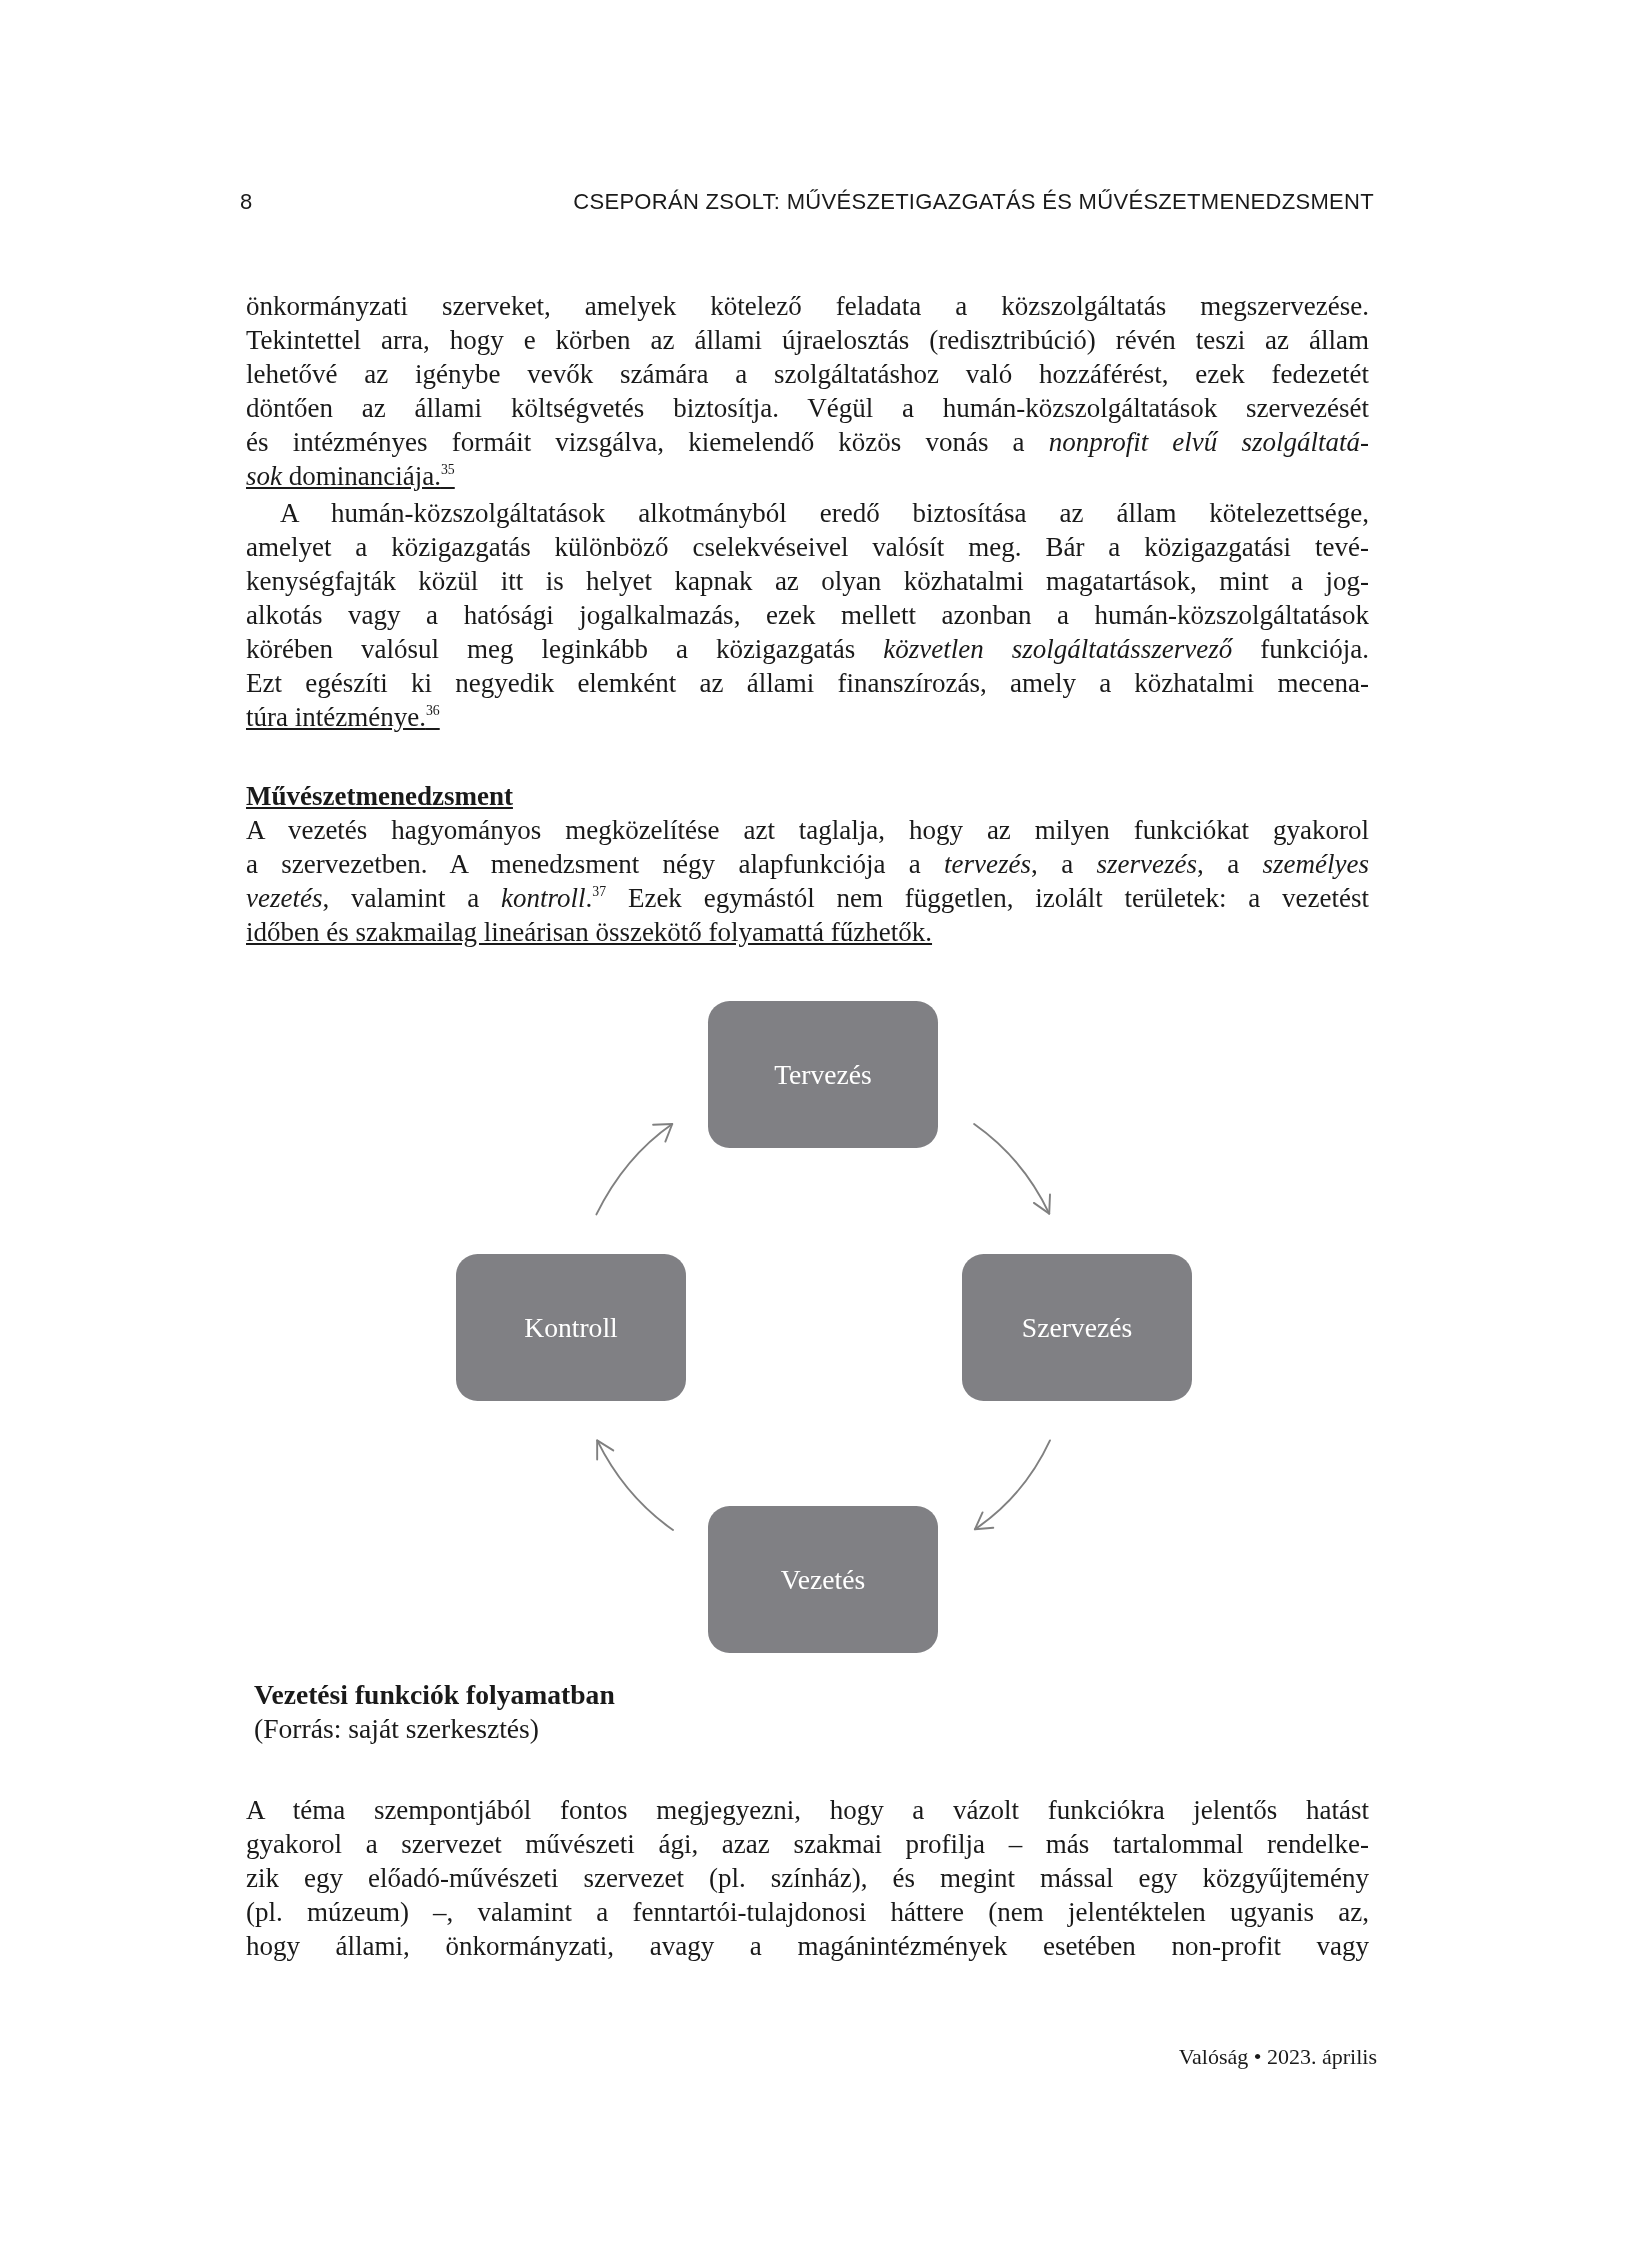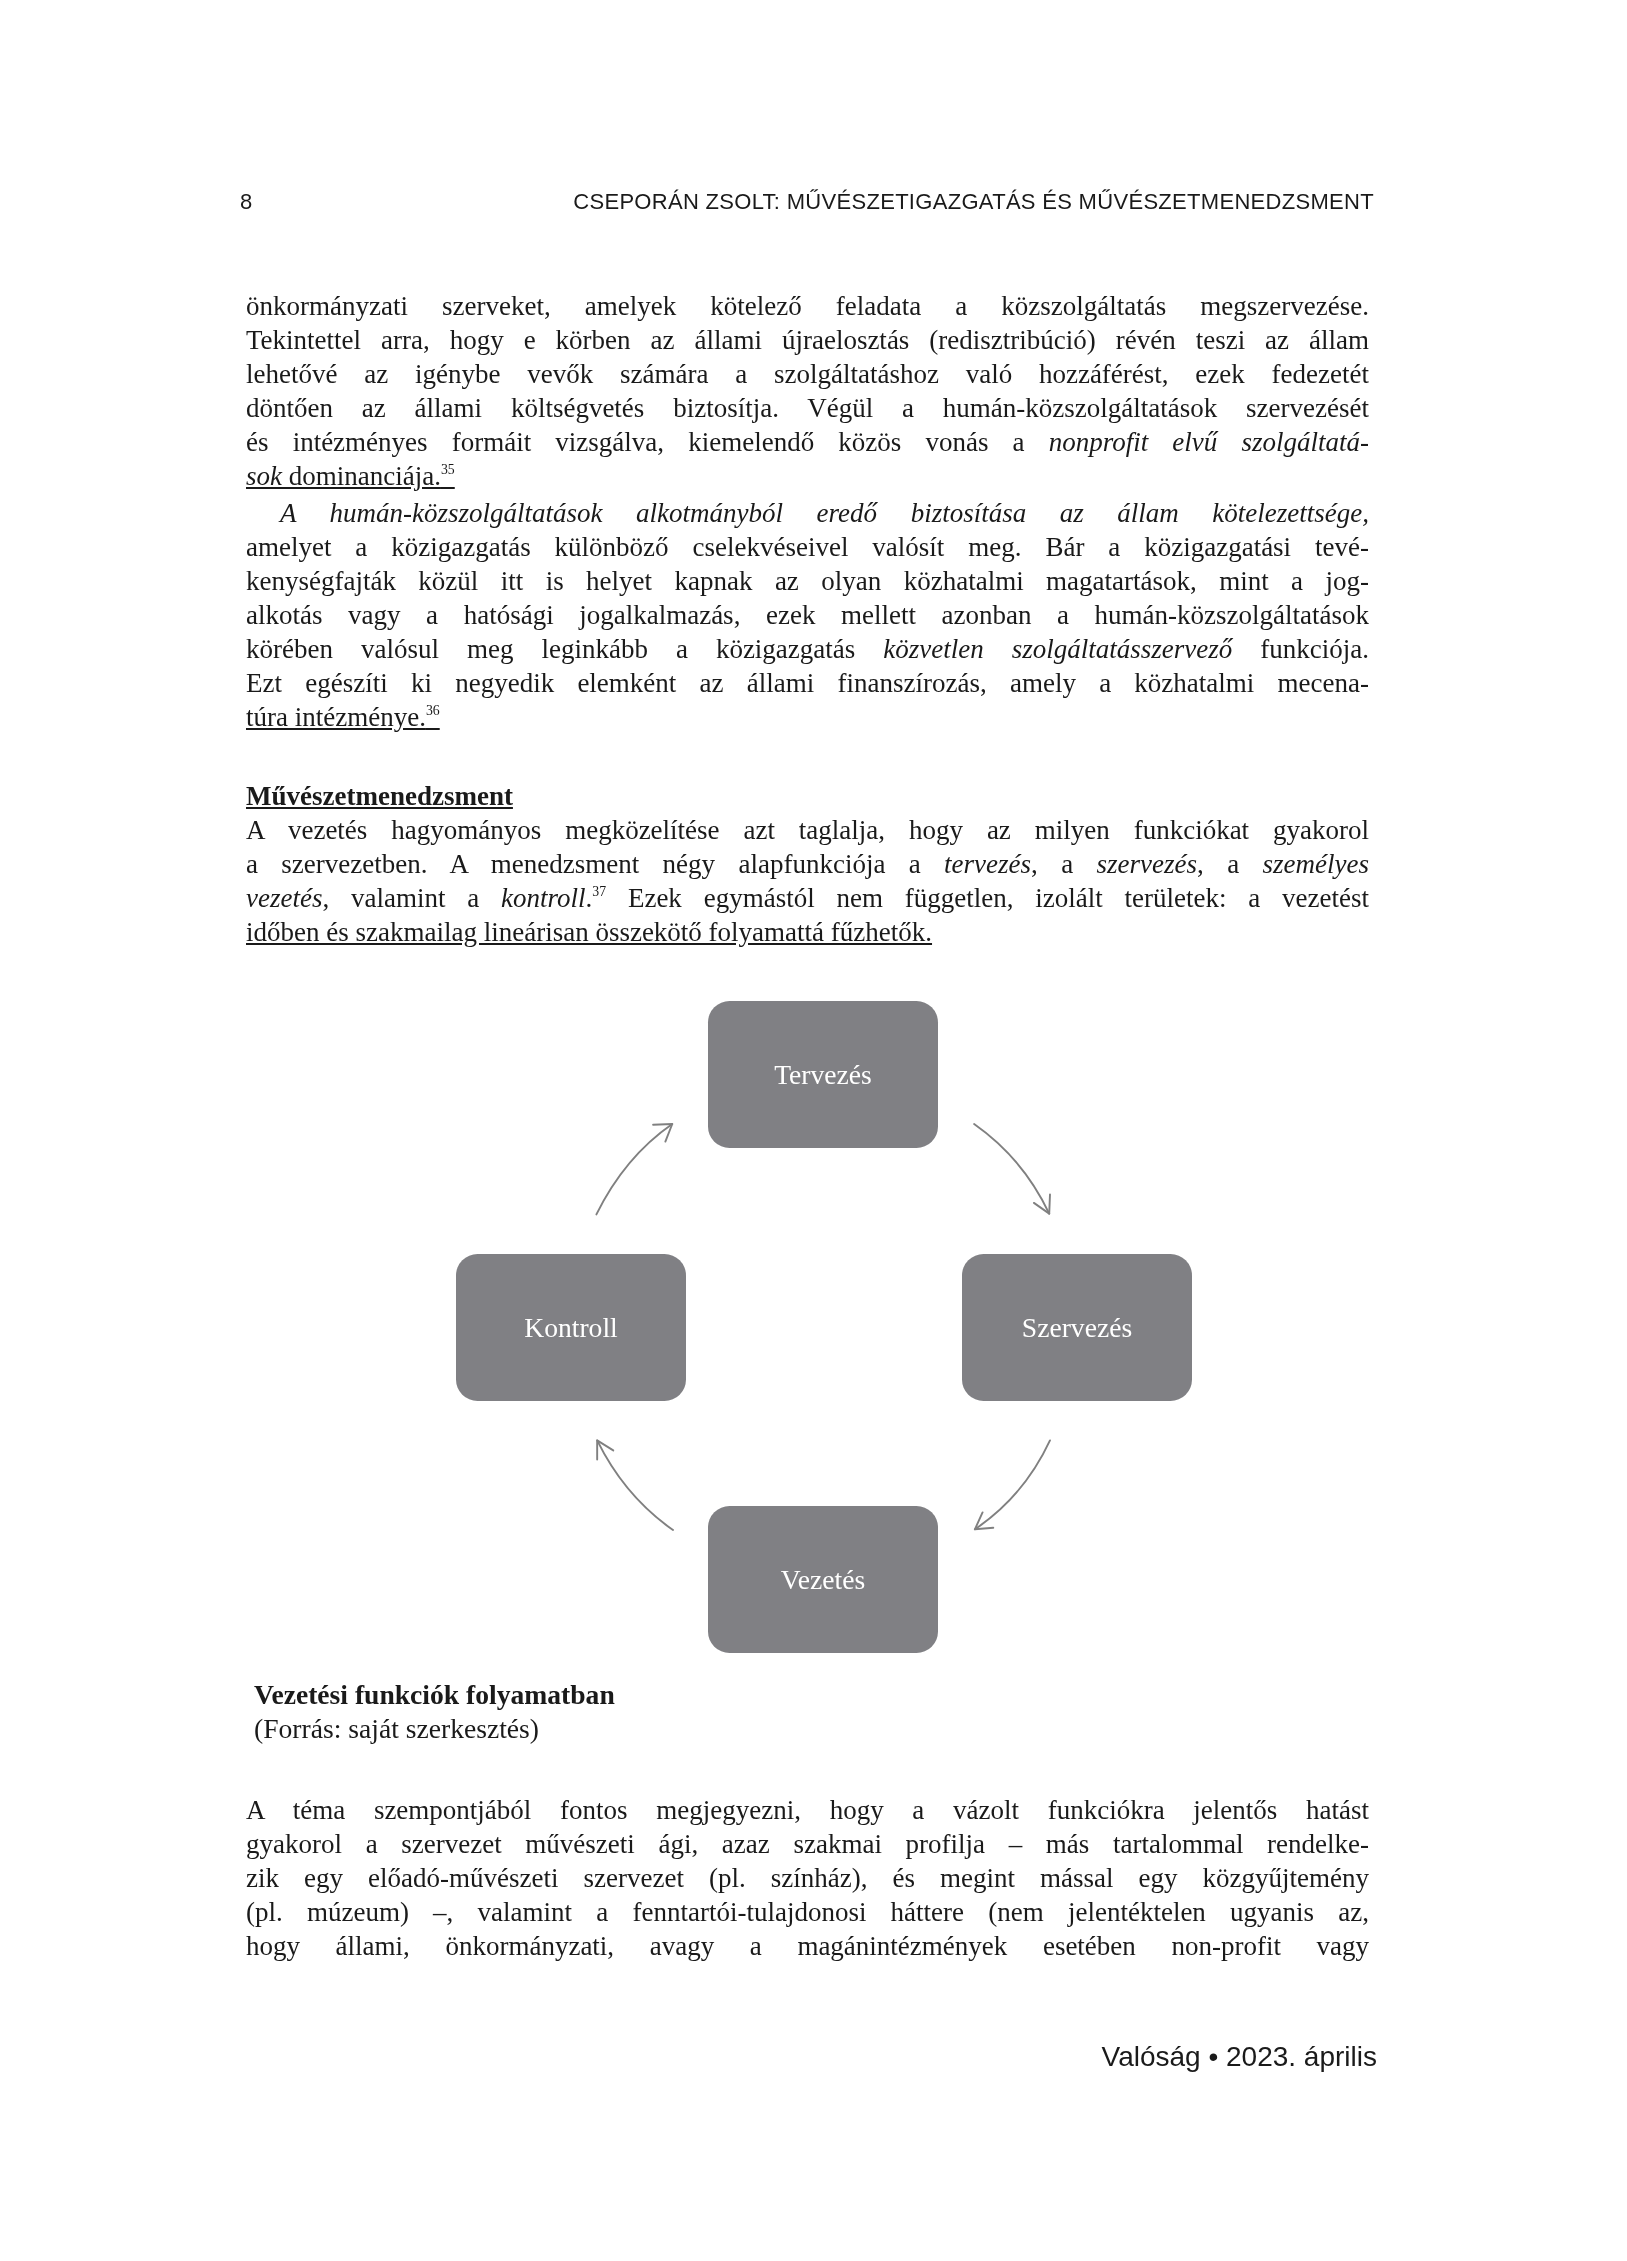--- a/index.html
+++ b/index.html
@@ -9,38 +9,38 @@
   .running-head { position: absolute; top: 189px; left: 240px; width: 1134px; height: 26px;
     font-family: "Liberation Sans", sans-serif; font-size: 22px; line-height: 26px; color: #1a1a1a; }
   .running-head .pagenum { position: absolute; left: 0; top: 0; }
   .running-head .title { position: absolute; right: 0; top: 0; letter-spacing: 0.3px; white-space: nowrap; }
 
   .body { position: absolute; left: 246px; width: 1123px;
     font-family: "Liberation Serif", serif; font-size: 27px; color: #1a1a1a; }
   .line { display: block; height: 34px; line-height: 34px; white-space: nowrap; text-align: justify;
     text-align-last: justify; overflow: visible; }
   .line.last { text-align-last: left; text-decoration: underline; }
-  .line.indent { padding-left: 34px; font-style: italic; }
+  .line.indent { padding-left: 34px; }
   i, .it { font-style: italic; }
   sup { font-size: 13.8px; line-height: 0; vertical-align: 10.7px; }
 
   .heading { font-weight: bold; }
 
   .diagram { position: absolute; left: 0; top: 0; width: 1628px; height: 2261px; pointer-events: none; }
   .node { position: absolute; width: 230px; height: 147px; background: #808084; border-radius: 21.5px;
     display: flex; align-items: center; justify-content: center;
     font-family: "Liberation Serif", serif; font-size: 27.6px; color: #ffffff; pointer-events: auto; }
 
   .caption { position: absolute; left: 254px; width: 1123px; top: 1678px; text-align: left;
     font-family: "Liberation Serif", serif; font-size: 27.6px; line-height: 34px; color: #1a1a1a; }
   .caption .ctitle { font-weight: bold; display: block; }
   .caption .csrc { display: block; }
 
   .footer { position: absolute; top: 2044px; right: 251px;
-    font-family: Liberation Sans, sans-serif; font-size: 28px; line-height: 26px; color: #1a1a1a; white-space: nowrap; }
+    font-family: Liberation Serif, serif; font-size: 22px; line-height: 26px; color: #1a1a1a; white-space: nowrap; }
 </style>
 </head>
 <body>
 
 <div class="page">
 
   <div class="running-head">
     <span class="pagenum">8</span>
     <span class="title">CSEPORÁN ZSOLT: MŰVÉSZETIGAZGATÁS ÉS MŰVÉSZETMENEDZSMENT</span>
   </div>

